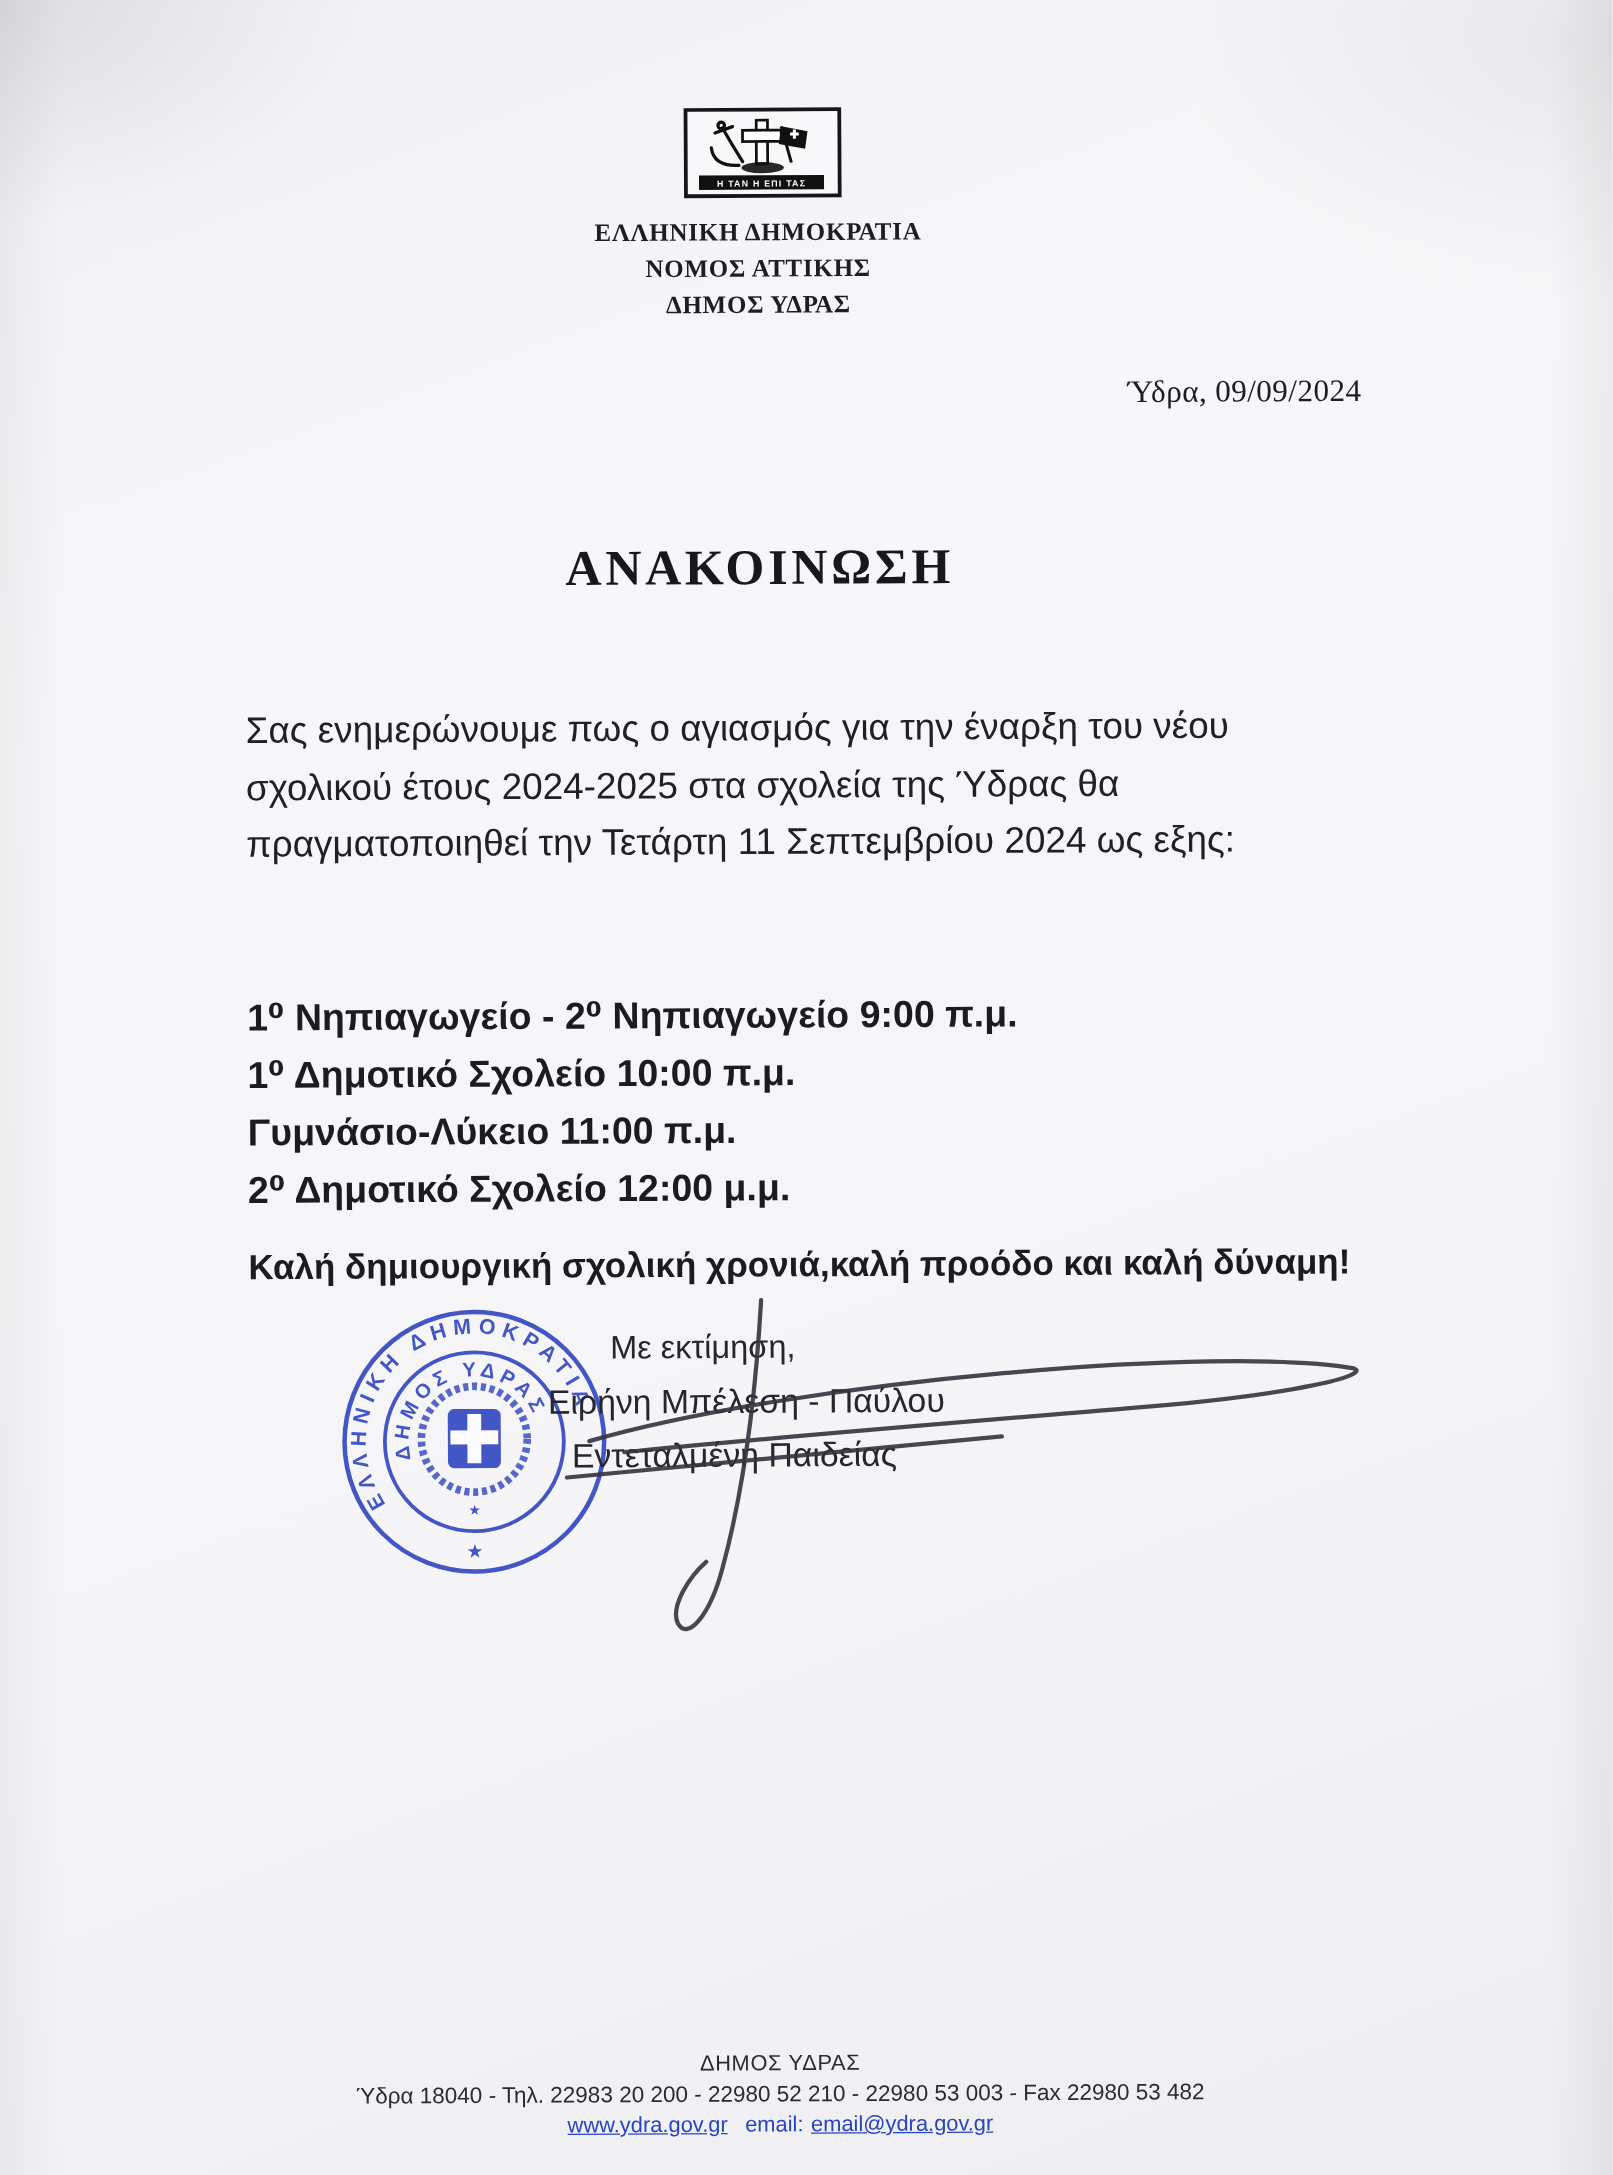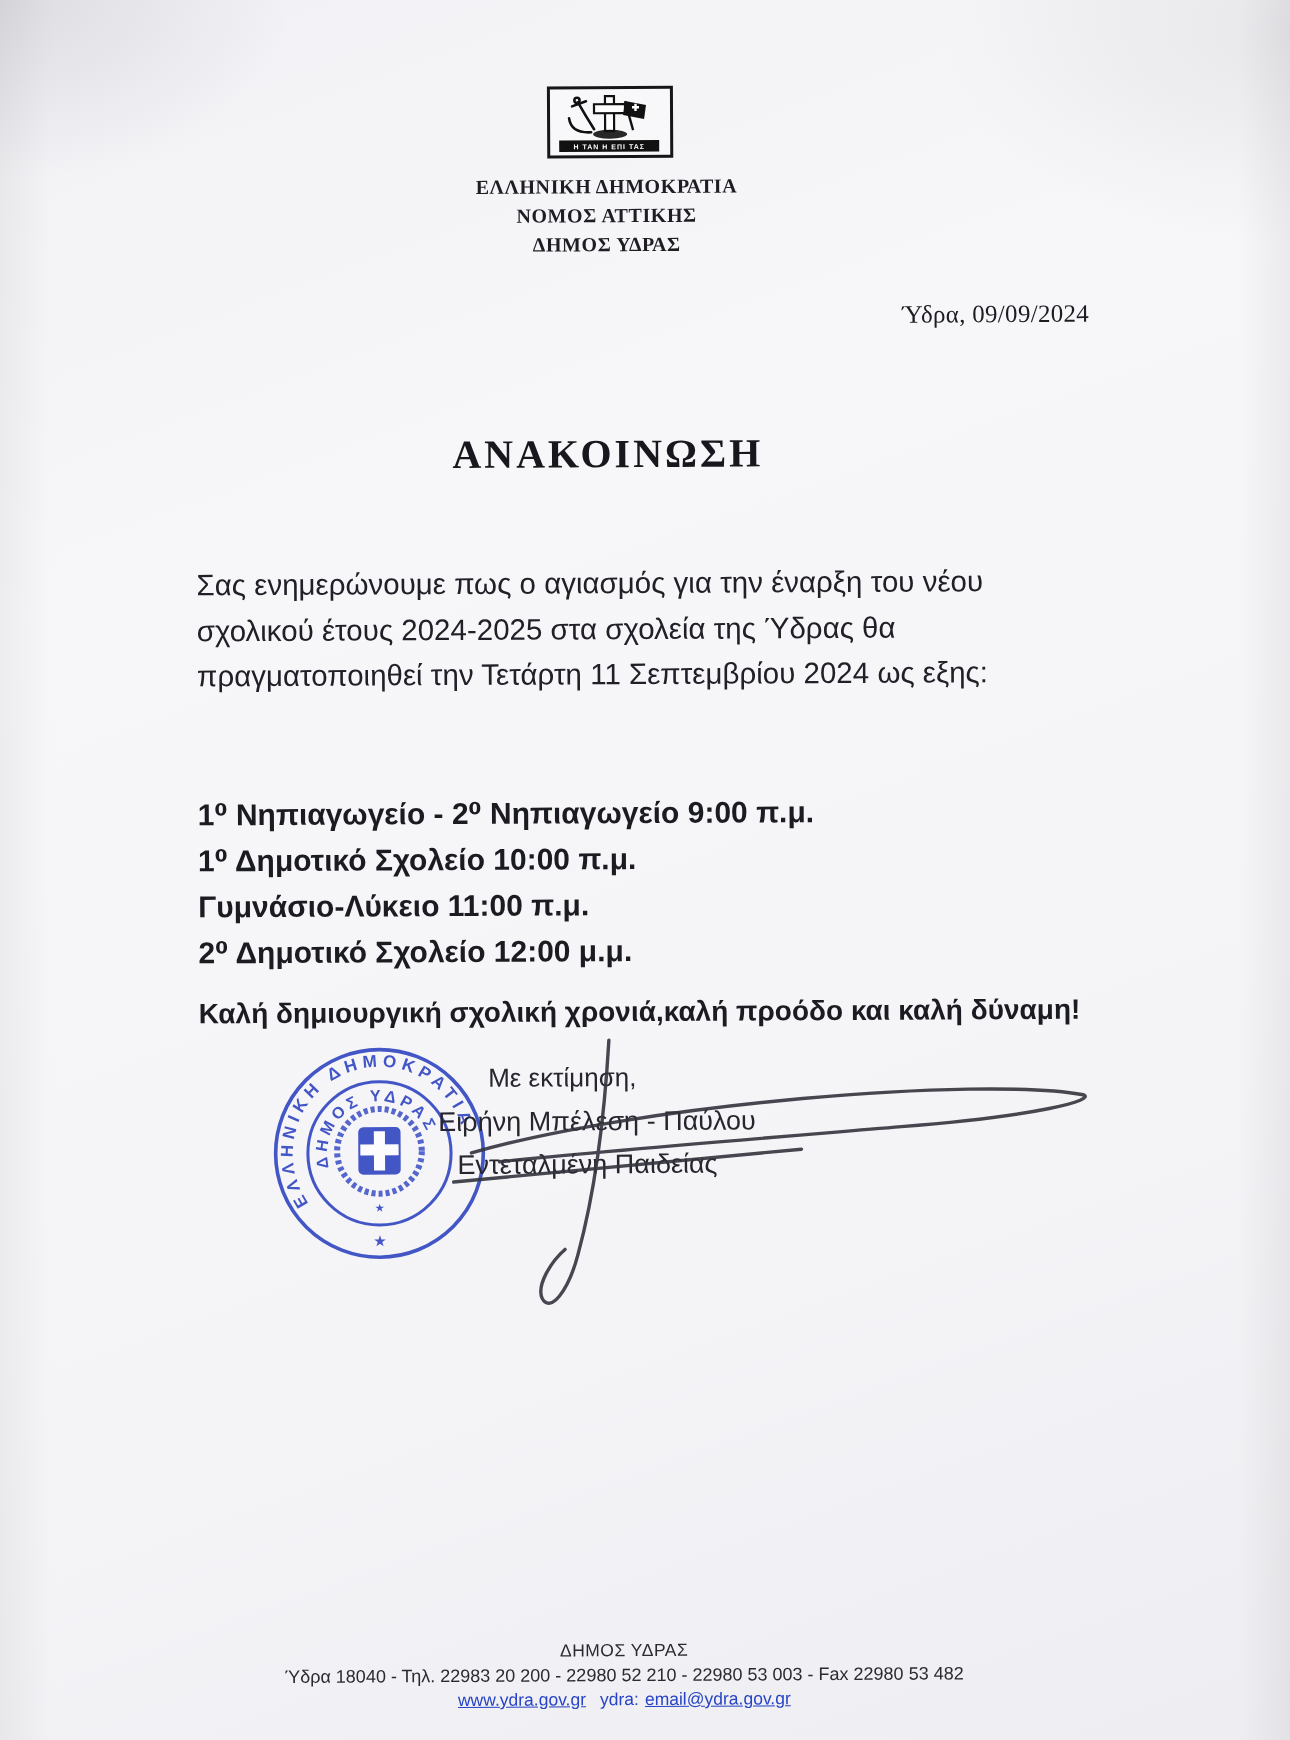--- a/index.html
+++ b/index.html
@@ -176,18 +176,18 @@
         <path d="M 470 1152 C 640 1104, 980 1078, 1082 1097 C 1096 1102, 1038 1118, 900 1128 C 760 1139, 588 1152, 498 1161"></path>
         <path d="M 608 1040 C 604 1104, 596 1182, 576 1254 C 566 1291, 548 1313, 540 1298 C 534 1285, 549 1261, 563 1249"></path>
         <path d="M 452 1181 C 590 1168, 716 1158, 800 1150"></path>
       </g>
     </svg>
 
     <div class="footer-block">
       <div class="footer-org">ΔΗΜΟΣ ΥΔΡΑΣ</div>
       <div class="footer-contact">Ύδρα 18040 - Τηλ. 22983 20 200 - 22980 52 210 - 22980 53 003 - Fax 22980 53 482</div>
       <div class="footer-links">
-        <a>www.ydra.gov.gr</a><span class="footer-email-label">ydra:</span><a>email@ydra.gov.gr</a>
+        <a>www.ydra.gov.gr</a><span class="footer-email-label">email:</span><a>email@ydra.gov.gr</a>
       </div>
     </div>
 
   </div>
 </div>
 
 </body></html>

